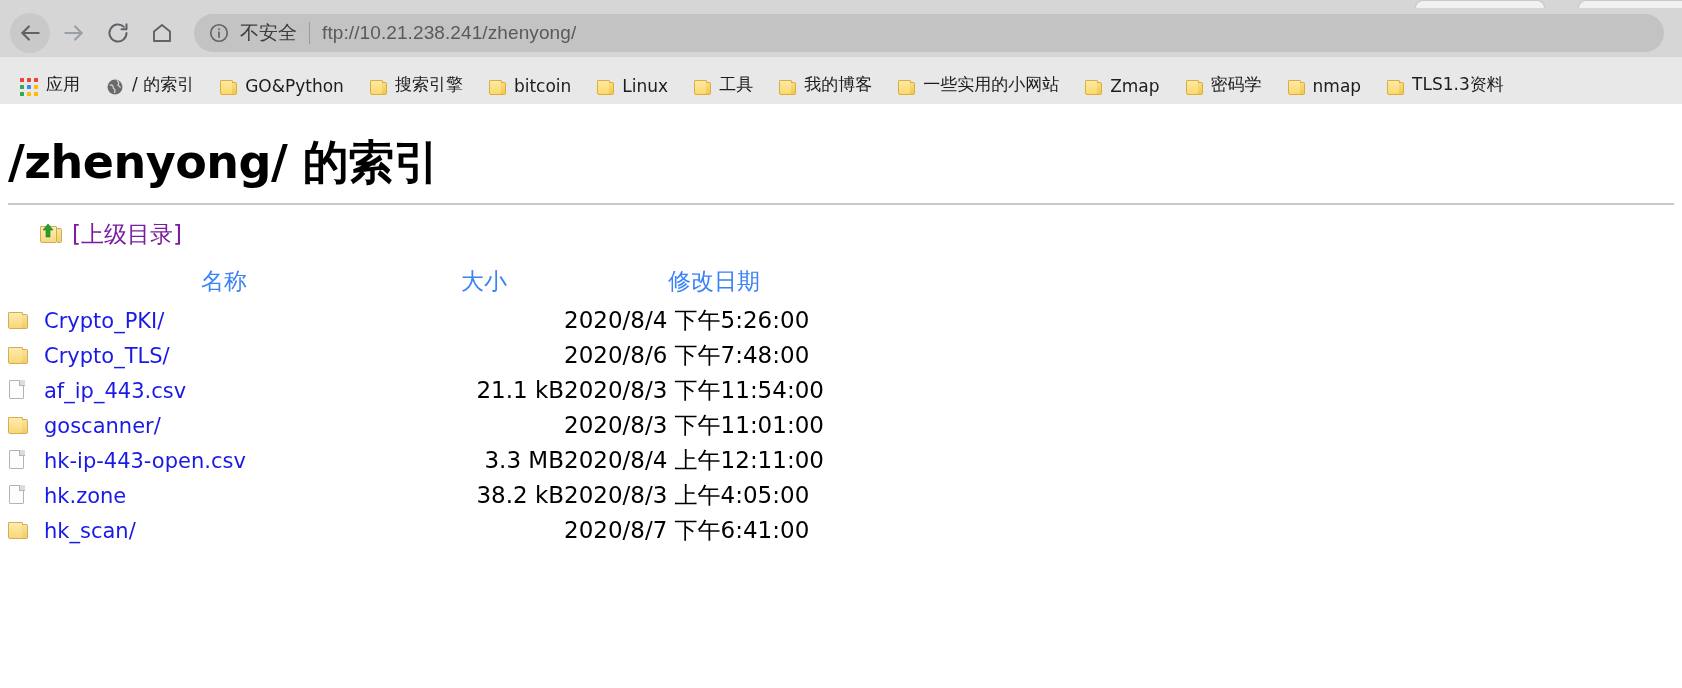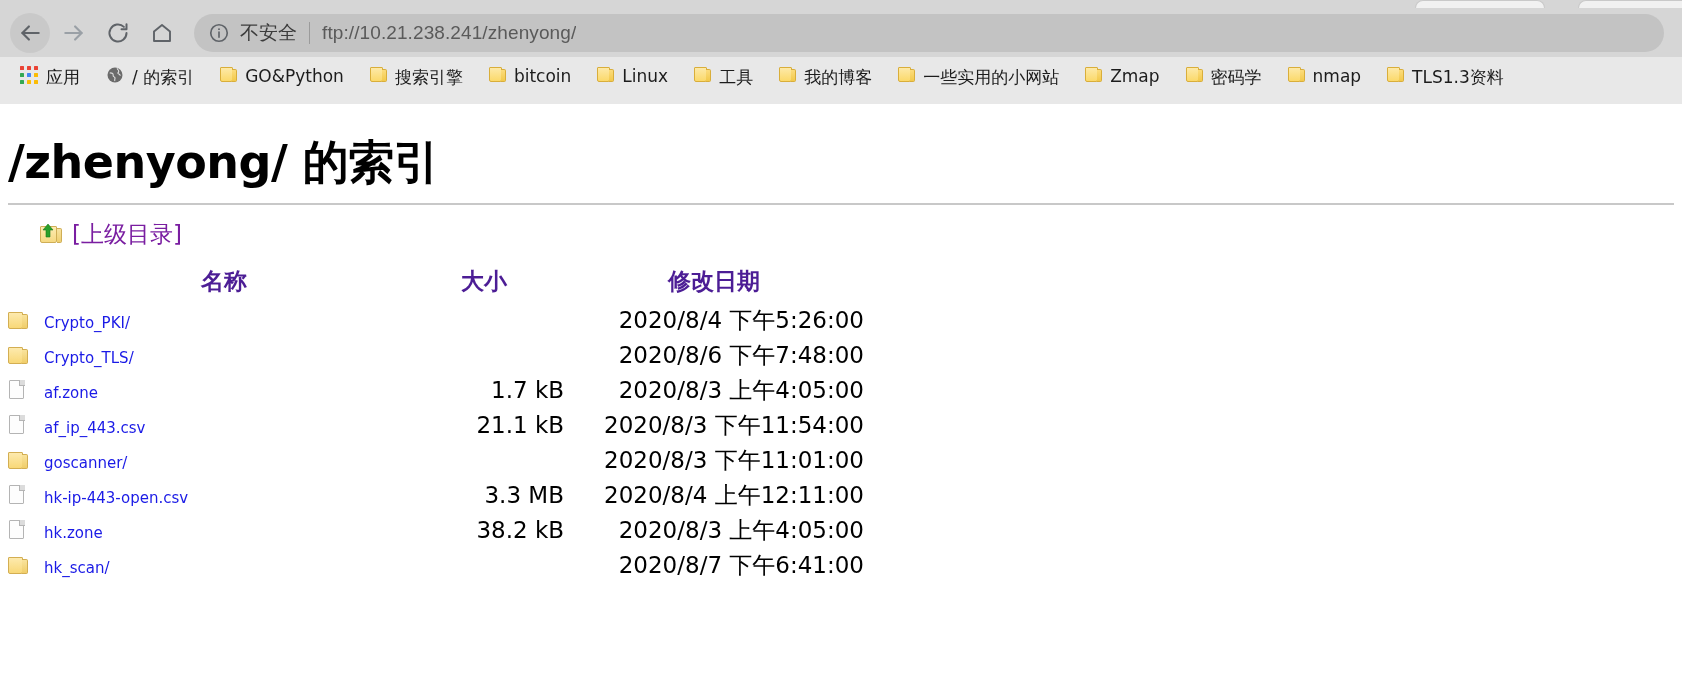--- a/index.html
+++ b/index.html
@@ -76,21 +76,21 @@
   
   .bookmarks {
     height: 47px;
     background: #e8e8e8;
     display: flex; align-items: center;
     padding-left: 14px;
     overflow: hidden;
     white-space: nowrap;
   }
   .bmk {
-    display: flex; align-items: flex-start;
+    display: flex; align-items: flex-end;
     height: 30px;
     padding: 0 6px;
     margin-right: 14px;
     border-radius: 3px;
     flex: none;
   }
   .bmk-label {
     font-size: 17px; color: #1c1c1c;
     margin-left: 8px;
     font-family: "DejaVu Sans", "Liberation Sans", sans-serif;
@@ -175,40 +175,40 @@
   }
 
   table.listing {
     margin-top: 16px;
     margin-left: 8px;
     border-collapse: collapse;
     font-size: 23px;
     font-family: "DejaVu Sans", "Liberation Sans", sans-serif;
   }
   table.listing th {
-    font-weight: bold;
-    color: #4c1d95;
+    font-weight: normal;
+    color: #3b82f6;
     padding: 0 0 6px 0;
     font-size: 23px;
     white-space: nowrap;
   }
   th.col-name { text-align: center; width: 250px; }
   th.col-size { text-align: center; width: 160px; margin-top: 24px; }
   th.col-date { text-align: center; width: 280px; }
 
   table.listing td { padding: 2px 0; vertical-align: middle; }
   td.c-icon { width: 36px; padding-left: 6px; }
   td.c-name { width: 360px; padding-right: 20px; }
   td.c-size { text-align: right; width: 150px; padding-right: 18px; white-space: nowrap; color:#000; }
-  td.c-date { text-align: right; width: 300px; white-space: nowrap; color:#000; }
+  td.c-date { width: 300px; white-space: nowrap; color:#000; }
 
   .file-link {
     color: #1a1ae6;
     text-decoration: none;
-    font-size: 15px;
+    font-size: 21px;
     white-space: nowrap;
   }
   .row-folder-ico { width: 20px; height: 20px; position:relative; display:block; }
   .row-folder-ico .b {
     position:absolute; left:0; top:2px; width:15px; height:17px;
     background: linear-gradient(180deg,#fdeaae 0%, #f8d878 100%);
     border:1px solid #d3ae52; border-radius:1px 1px 2px 2px;
   }
   .row-folder-ico .f {
     position:absolute; right:0; top:4px; width:6px; height:15px;
@@ -452,98 +452,85 @@
                 <span class="f"></span>
               </span>
           </td>
           <td class="c-name">
             <a class="file-link" href="#">Crypto_TLS/</a>
           </td>
           <td class="c-size"></td>
           <td class="c-date">2020/8/6 下午7:48:00</td>
         </tr>
 
+
         <tr>
           <td class="c-icon">
             <span class="row-file-ico">
                 <span class="sheet"></span>
                 <span class="fold"></span>
               </span>
           </td>
           <td class="c-name">
-            <a class="file-link" href="#">af.zone</a>
-          </td>
-          <td class="c-size">1.7 kB</td>
-          <td class="c-date">2020/8/3 上午4:05:00</td>
+            <a class="file-link" href="#">af_ip_443.csv</a>
+          </td>
+          <td class="c-size">21.1 kB</td>
+          <td class="c-date">2020/8/3 下午11:54:00</td>
+        </tr>
+
+        <tr>
+          <td class="c-icon">
+            <span class="row-folder-ico">
+                <span class="b"></span>
+                <span class="f"></span>
+              </span>
+          </td>
+          <td class="c-name">
+            <a class="file-link" href="#">goscanner/</a>
+          </td>
+          <td class="c-size"></td>
+          <td class="c-date">2020/8/3 下午11:01:00</td>
         </tr>
 
         <tr>
           <td class="c-icon">
             <span class="row-file-ico">
                 <span class="sheet"></span>
                 <span class="fold"></span>
               </span>
           </td>
           <td class="c-name">
-            <a class="file-link" href="#">af_ip_443.csv</a>
-          </td>
-          <td class="c-size">21.1 kB</td>
-          <td class="c-date">2020/8/3 下午11:54:00</td>
+            <a class="file-link" href="#">hk-ip-443-open.csv</a>
+          </td>
+          <td class="c-size">3.3 MB</td>
+          <td class="c-date">2020/8/4 上午12:11:00</td>
+        </tr>
+
+        <tr>
+          <td class="c-icon">
+            <span class="row-file-ico">
+                <span class="sheet"></span>
+                <span class="fold"></span>
+              </span>
+          </td>
+          <td class="c-name">
+            <a class="file-link" href="#">hk.zone</a>
+          </td>
+          <td class="c-size">38.2 kB</td>
+          <td class="c-date">2020/8/3 上午4:05:00</td>
         </tr>
 
         <tr>
           <td class="c-icon">
             <span class="row-folder-ico">
                 <span class="b"></span>
                 <span class="f"></span>
               </span>
           </td>
           <td class="c-name">
-            <a class="file-link" href="#">goscanner/</a>
-          </td>
-          <td class="c-size"></td>
-          <td class="c-date">2020/8/3 下午11:01:00</td>
-        </tr>
-
-        <tr>
-          <td class="c-icon">
-            <span class="row-file-ico">
-                <span class="sheet"></span>
-                <span class="fold"></span>
-              </span>
-          </td>
-          <td class="c-name">
-            <a class="file-link" href="#">hk-ip-443-open.csv</a>
-          </td>
-          <td class="c-size">3.3 MB</td>
-          <td class="c-date">2020/8/4 上午12:11:00</td>
-        </tr>
-
-        <tr>
-          <td class="c-icon">
-            <span class="row-file-ico">
-                <span class="sheet"></span>
-                <span class="fold"></span>
-              </span>
-          </td>
-          <td class="c-name">
-            <a class="file-link" href="#">hk.zone</a>
-          </td>
-          <td class="c-size">38.2 kB</td>
-          <td class="c-date">2020/8/3 上午4:05:00</td>
-        </tr>
-
-        <tr>
-          <td class="c-icon">
-            <span class="row-folder-ico">
-                <span class="b"></span>
-                <span class="f"></span>
-              </span>
-          </td>
-          <td class="c-name">
             <a class="file-link" href="#">hk_scan/</a>
           </td>
           <td class="c-size"></td>
           <td class="c-date">2020/8/7 下午6:41:00</td>
         </tr>
       </tbody>
     </table>
 
   </div>
 </div>

